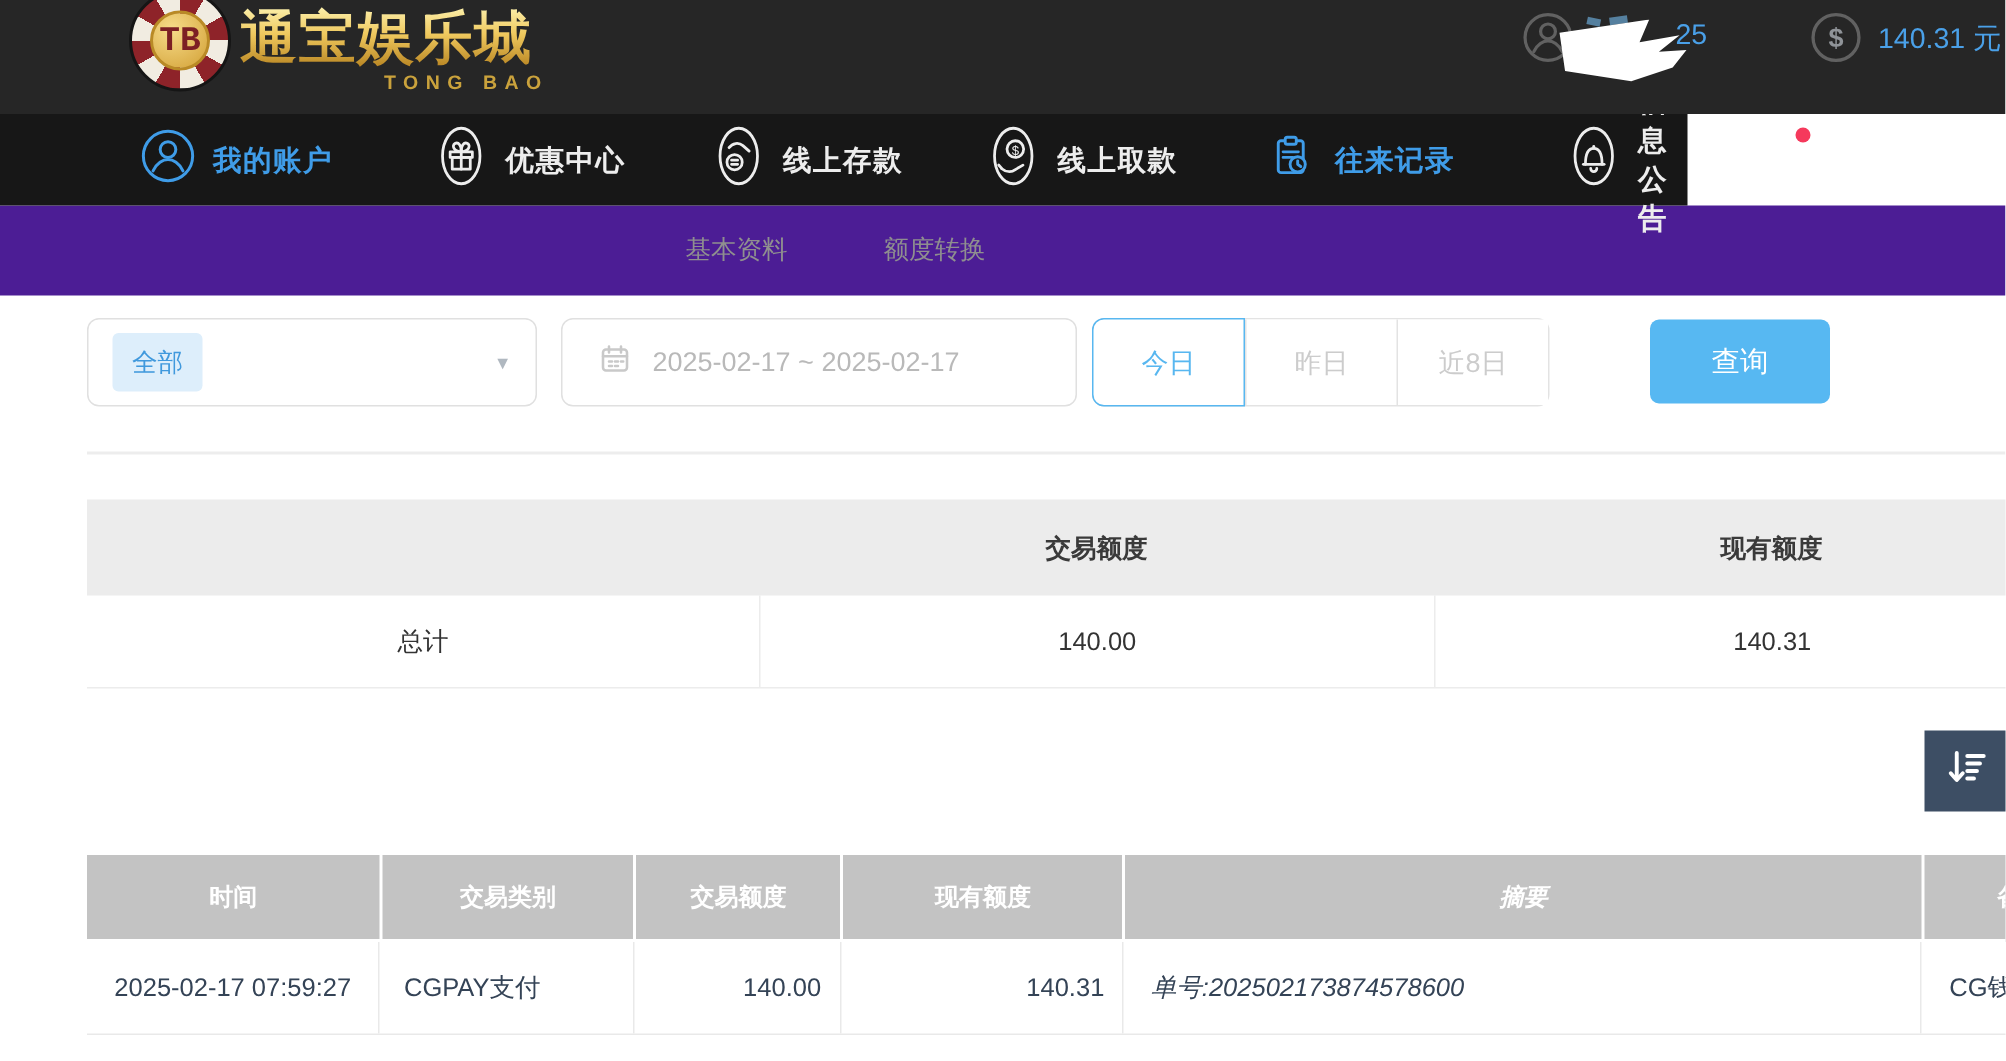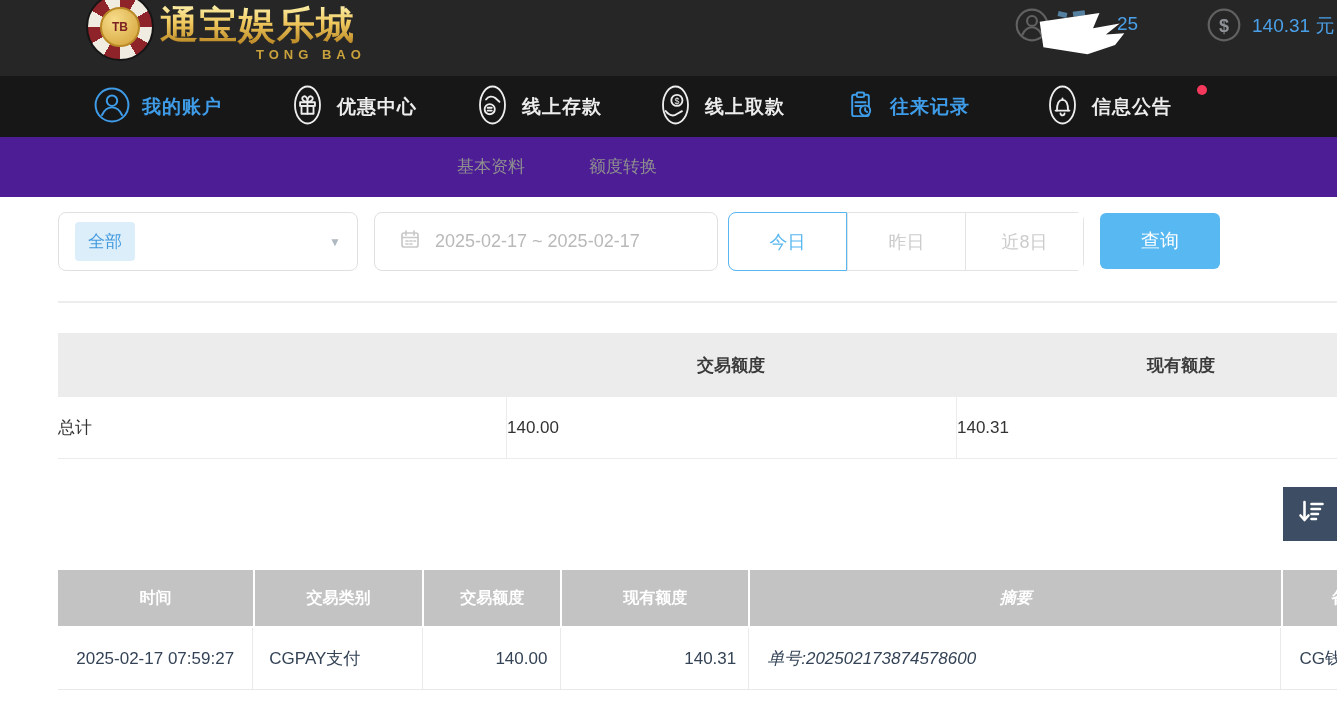--- a/index.html
+++ b/index.html
@@ -9,77 +9,77 @@
   
   .topbar { position:absolute; left:0; top:0; width:1337px; height:76px; background:#262626; z-index:5; }
   .chip { position:absolute; left:86px; top:-7px; width:68px; height:68px; border-radius:50%;
           border:2px solid #151515;
           background:conic-gradient(#8e2329 0 30deg,#f1ece1 0 60deg,#8e2329 0 90deg,#f1ece1 0 120deg,
             #8e2329 0 150deg,#f1ece1 0 180deg,#8e2329 0 210deg,#f1ece1 0 240deg,
             #8e2329 0 270deg,#f1ece1 0 300deg,#8e2329 0 330deg,#f1ece1 0 360deg); }
   .chip-core { position:absolute; inset:12px; border-radius:50%; border:2px solid #b98a26;
           background:radial-gradient(circle at 35% 30%,#f7dc8a,#d2a035);
           display:flex; align-items:center; justify-content:center;
-          color:#7c2024; font-weight:bold; font-size:12px; }
+          color:#7c2024; font-weight:bold; font-size:23px;font-family:Liberation Mono, monospace; }
   .brand-name { position:absolute; left:160px; top:0px; font-family:"DejaVu Serif",serif;
           font-size:38px; font-weight:bold; letter-spacing:1px;
           background:linear-gradient(180deg,#fdf4b4 5%,#efc85d 45%,#a97313 100%);
           -webkit-background-clip:text; background-clip:text; color:transparent; }
   .brand-sub { position:absolute; left:256px; top:47px; color:#caa23c; font-size:13px;
           font-weight:bold; letter-spacing:5px; }
   .tb-icon { position:absolute; top:7px; }
   .user-icon { left:1014px; }
   .dollar-icon { left:1206px; }
   .account-tail { position:absolute; left:1117px; top:13px; color:#4aa0e8; font-size:19px; z-index:3; }
   .balance { position:absolute; left:1252px; top:13px; color:#4aa0e8; font-size:19px; white-space:nowrap; }
   .scribble { position:absolute; left:1036px; top:9px; width:92px; height:58px; background:#fff; z-index:2;
           clip-path:polygon(4% 22%, 69% 7%, 62% 33%, 91% 25%, 76% 44%, 96% 42%, 86% 62%, 56% 78%, 8% 66%); }
   .frag { position:absolute; background:#55809f; z-index:1; }
   .frag1 { left:1058px; top:12px; width:9px; height:5px; transform:rotate(12deg); }
   .frag2 { left:1073px; top:11px; width:12px; height:5px; transform:rotate(-8deg); }
 
   
-  .navbar { position:absolute; left:0; top:76px; width:1337px; height:61px; background:#171717; z-index:4;padding-left:18px; }
+  .navbar { position:absolute; left:0; top:76px; width:1125px; height:61px; background:#171717; z-index:4;padding-left:18px; }
   .nav-item { position:absolute; top:0; height:61px; display:flex; align-items:center; gap:11px;
           color:#ededed; cursor:pointer; }
   .nav-item .lbl { font-size:19px; font-weight:bold; letter-spacing:1px; }
   .nav-item.active { color:#3f9ce8; }
   .badge-dot { position:absolute; left:1197px; top:9px; width:10px; height:10px; border-radius:50%;
           background:#f5395c; }
 
   
   .subnav { position:absolute; left:0; top:137px; width:1337px; height:60px; background:#4c1d95; z-index:3; }
   .subnav-item { position:absolute; top:0; line-height:60px; color:#8f8f8f; font-size:17px; cursor:pointer; }
 
   
   .select-box { position:absolute; left:58px; top:212px; width:300px; height:59px;
           border:1px solid #e0e0e0; border-radius:8px; background:#fff;
           display:flex; align-items:center; padding:0 16px; cursor:pointer; }
   .select-chip { background:#ddeefb; color:#4099dd; font-size:17px; padding:8px 13px; border-radius:4px; }
   .caret { margin-left:auto; color:#b0b8c0; font-size:12px; }
   .date-box { position:absolute; left:374px; top:212px; width:344px; height:59px;
           border:1px solid #e0e0e0; border-radius:8px; display:flex; align-items:center;
           padding-left:24px; gap:14px; color:#b9b9b9; font-size:18px; cursor:pointer; }
-  .range-group { position:absolute; left:728px; top:212px; width:356px; height:59px;
+  .range-group { position:absolute; left:728px; top:212px; width:305px; height:59px;
           border:1px solid #e3e3e3; border-radius:8px; display:flex; }
   .range-btn { flex:1; display:flex; align-items:center; justify-content:center;
           font-size:18px; color:#ccc; border-left:1px solid #e3e3e3; cursor:pointer; background:#fff; }
   .range-btn:first-child { border-left:none; }
   .range-btn.active { margin:-1px 0 -1px -1px; border:1px solid #58b7f0;
           border-radius:8px 0 0 8px; color:#58b7f0; }
   .search-btn { position:absolute; left:1100px; top:213px; width:120px; height:56px;
           background:#57b8f2; border:none; border-radius:6px; color:#fff; font-size:19px; cursor:pointer; }
   .hdivider { position:absolute; left:58px; top:301px; width:1279px; height:2px; background:#ededed; }
 
   
   .sum-table { position:absolute; left:58px; top:333px; width:1348px; }
   .sum-header { height:64px; background:#ececec; display:flex; align-items:center; }
   .sum-header .c { font-size:17px; font-weight:600; color:#3a3a3a; text-align:center; }
   .sum-body { height:62px; display:flex; align-items:center; border-bottom:1px solid #ececec; }
-  .sum-body .c { font-size:17px; color:#333; height:100%; line-height:62px; }
+  .sum-body .c { font-size:17px; color:#333; text-align:center; height:100%; line-height:62px; }
   .sum-c1 { width:448px; } .sum-c2 { width:450px; } .sum-c3 { width:450px; }
   .sum-body .sum-c2, .sum-body .sum-c3 { border-left:1px solid #ececec; }
 
   
   .sort-btn { position:absolute; left:1283px; top:487px; width:56px; height:54px; background:#3d4e64;
           border:none; display:flex; align-items:center; justify-content:center; cursor:pointer; }
 
   
   .rec-table { position:absolute; left:58px; top:570px; width:1354px; }
   .rec-header { height:58px; background:#c3c3c3; display:flex; border-bottom:2px solid #fff; }

